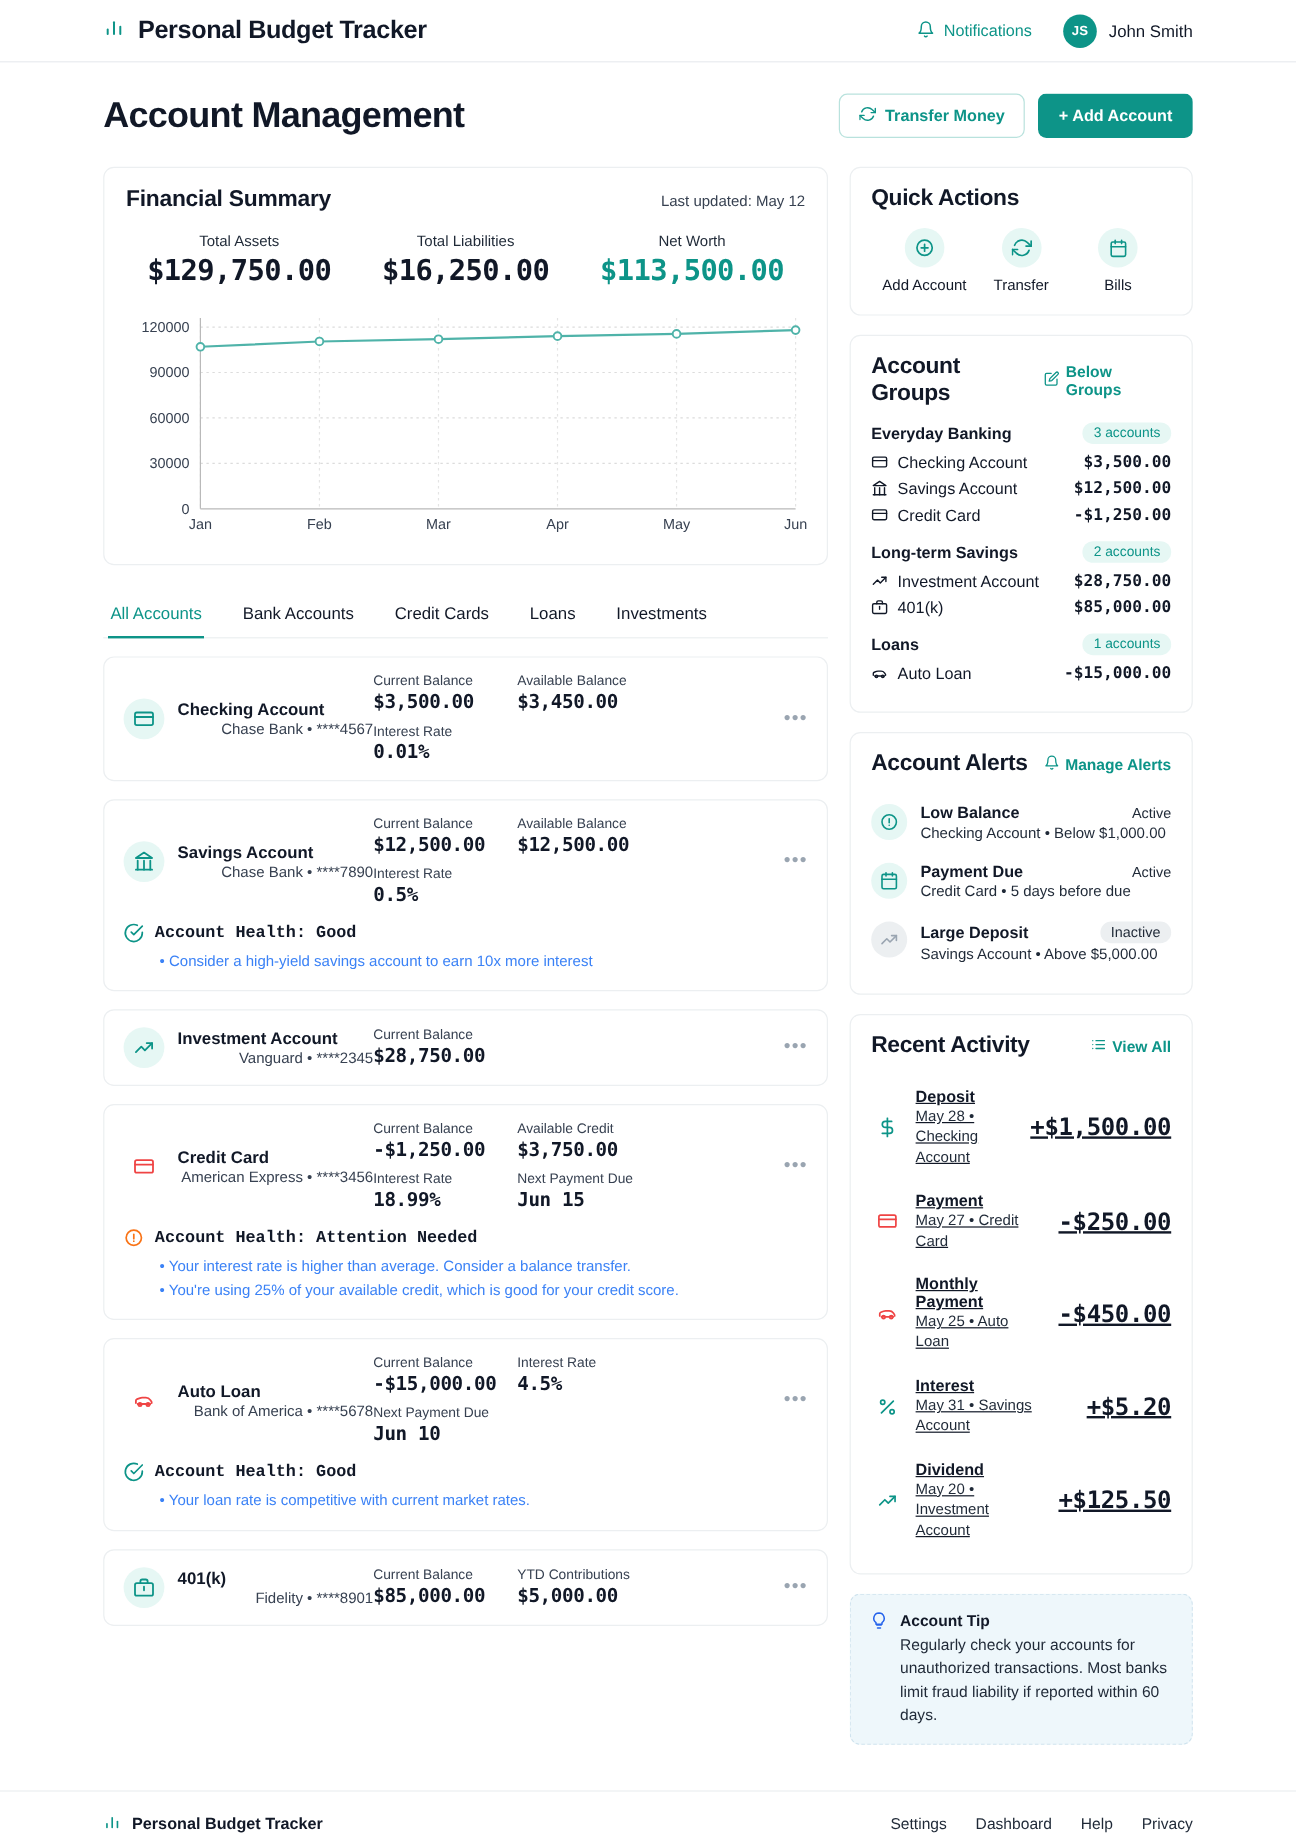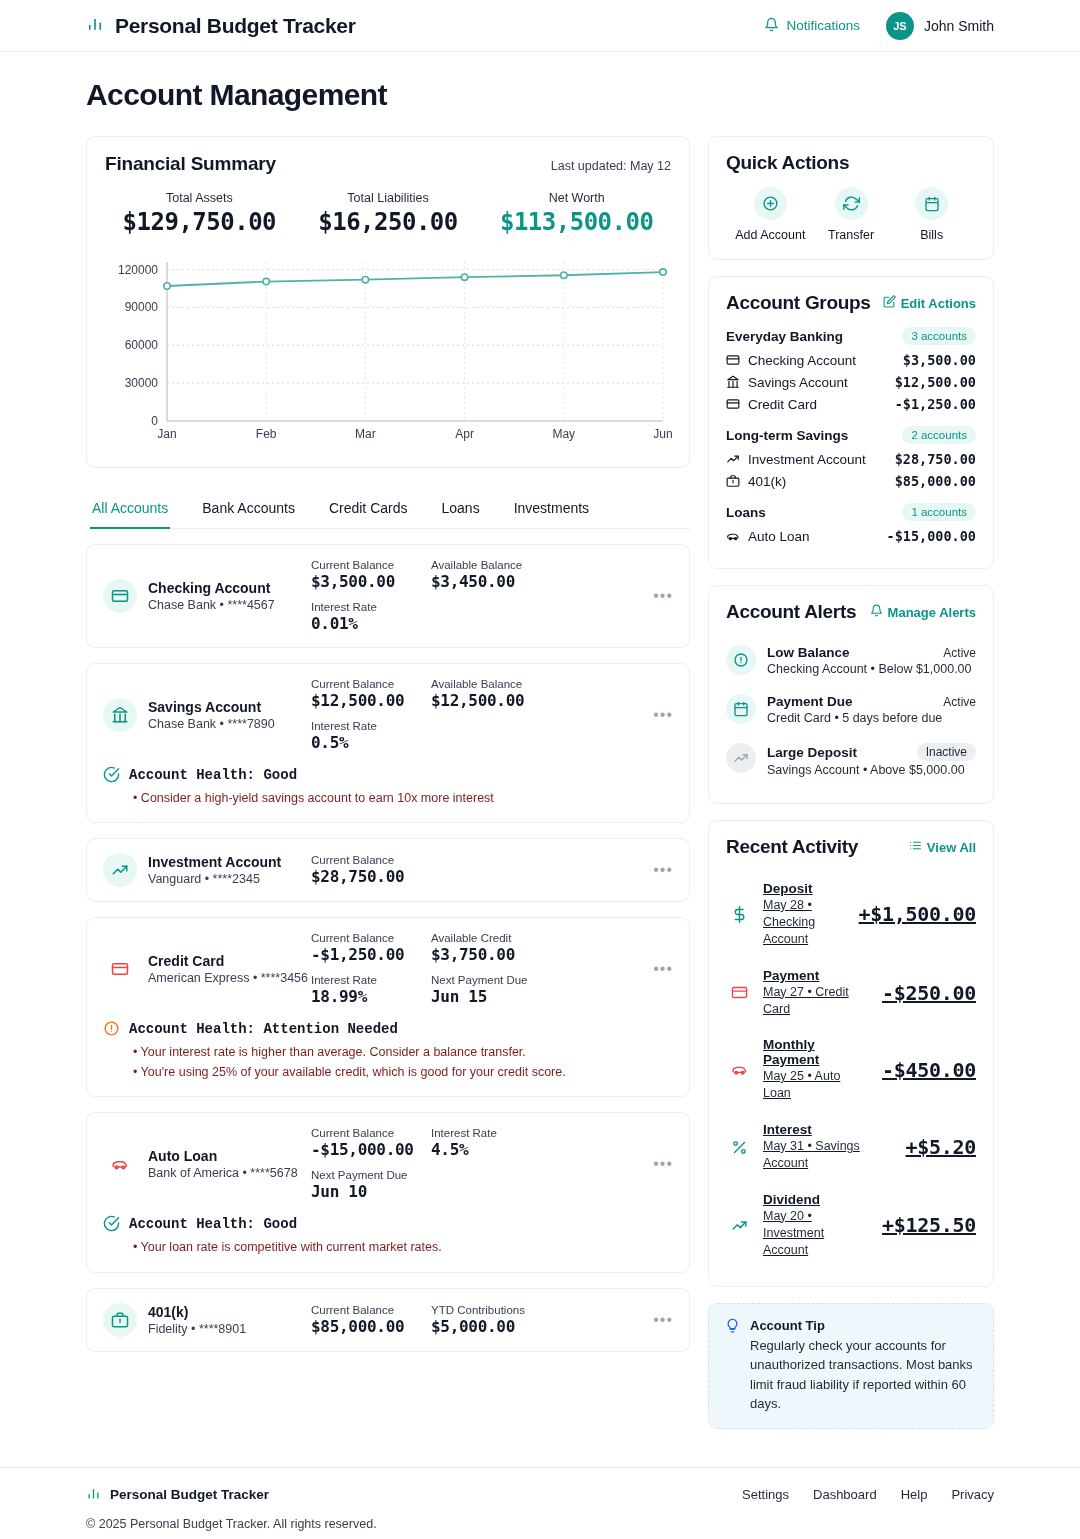--- a/index.html
+++ b/index.html
@@ -98,33 +98,33 @@
   .acct-top { display: flex; align-items: center; }
   .acct-icon {
     width: 34px; height: 34px; border-radius: 50%;
     background: #e6f7f4;
     display: flex; align-items: center; justify-content: center;
     flex: none; margin-right: 11px;
   }
   .acct-icon.plain { background: transparent; }
   .acct-id { width: 163px; flex: none; }
   .acct-name { font-size: 14px; font-weight: bold; }
-  .acct-sub { font-size: 12.5px; color: #374151; margin-top: 2px; }
+  .acct-sub { font-size: 12.5px; color: #374151; margin-top: 2px; text-align: right; }
   .acct-fields { display: flex; flex: 1; flex-wrap: wrap; row-gap: 10px; }
   .fld { width: 120px; }
   .fld.wide { width: 150px; }
   .fld-label { font-size: 11.5px; color: #374151; }
   .fld-value { font-size: 16px; font-weight: bold; margin-top: 1px; letter-spacing: -0.3px; }
   .dots { color: #9aa5b1; font-size: 16px; letter-spacing: 1px; cursor: pointer; align-self: center; }
 
   .health { margin-top: 14px; }
   .health-head { display: flex; align-items: center; gap: 9px; }
   .health-title { font-size: 14px; font-weight: bold; font-family: Liberation Mono, monospace; }
   .health-list { margin: 6px 0 0 30px; }
-  .health-item { font-size: 12.5px; color: #7f1d1d; line-height: 1.55; }
+  .health-item { font-size: 12.5px; color: #3b82f6; line-height: 1.55; }
 
   
   .side-card { padding: 15px 17px 17px 17px; margin-bottom: 16px; }
   .side-head { display: flex; align-items: center; justify-content: space-between; margin-bottom: 13px; }
   .side-title { font-size: 19px; font-weight: bold; letter-spacing: -0.3px; }
   .side-link { display: inline-flex; align-items: center; gap: 5px; color: #0d9488; font-size: 13px; font-weight: bold; cursor: pointer; }
 
   .qa { display: flex; padding: 0 4px; }
   .qa-item { flex: 1; text-align: center; cursor: pointer; }
   .qa-circle {
@@ -213,20 +213,35 @@
       <div class="avatar">JS</div>
       <span class="user-name">John Smith</span>
     </div>
   </div>
 </div>
 
 <div class="page">
 
   <div class="page-head">
     <div class="page-title">Account Management</div>
+    <div class="page-actions">
+      <div class="btn btn-outline">
+        <span>
+          <svg width="14" height="14" viewBox="0 0 24 24" fill="none" stroke="#0d9488" stroke-width="2" stroke-linecap="round" stroke-linejoin="round">
+            <polyline points="23 4 23 10 17 10"></polyline>
+            <polyline points="1 20 1 14 7 14"></polyline>
+            <path d="M3.51 9a9 9 0 0 1 14.85-3.36L23 10M1 14l4.64 4.36A9 9 0 0 0 20.49 15"></path>
+          </svg>
+        </span>
+        <span>Transfer Money</span>
+      </div>
+      <div class="btn btn-primary">
+        <span>+  Add Account</span>
+      </div>
+    </div>
   </div>
 
   <div class="layout">
 
     <div class="col-main">
 
       <div class="card fs">
         <div class="fs-head">
           <div class="fs-title">Financial Summary</div>
           <div class="fs-updated">Last updated: May 12</div>
@@ -554,21 +569,21 @@
       <div class="card side-card">
         <div class="side-head">
           <div class="side-title">Account Groups</div>
           <div class="side-link">
             <span>
               <svg width="13" height="13" viewBox="0 0 24 24" fill="none" stroke="#0d9488" stroke-width="2" stroke-linecap="round" stroke-linejoin="round">
                 <path d="M11 4H4a2 2 0 0 0-2 2v14a2 2 0 0 0 2 2h14a2 2 0 0 0 2-2v-7"></path>
                 <path d="M18.5 2.5a2.1 2.1 0 0 1 3 3L12 15l-4 1 1-4z"></path>
               </svg>
             </span>
-            <span>Edit Actions</span>
+            <span>Below Groups</span>
           </div>
         </div>
         <div id="groups-list">
             <div class="grp">
               <div class="grp-head">
                 <div class="grp-name">Everyday Banking</div>
                 <div class="grp-badge">3 accounts</div>
               </div>
               <div class="grp-row">
                 <div class="grp-left">

